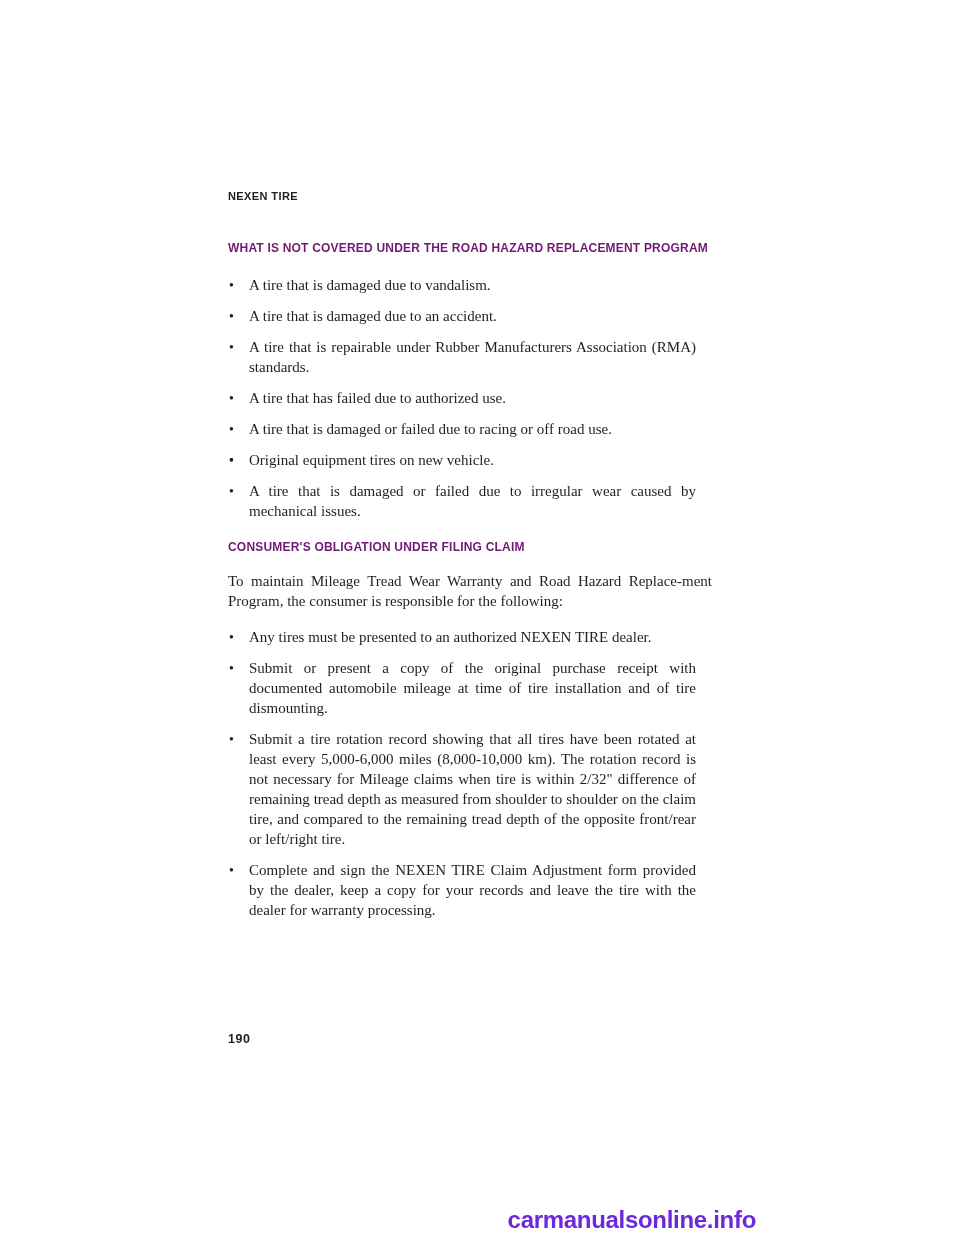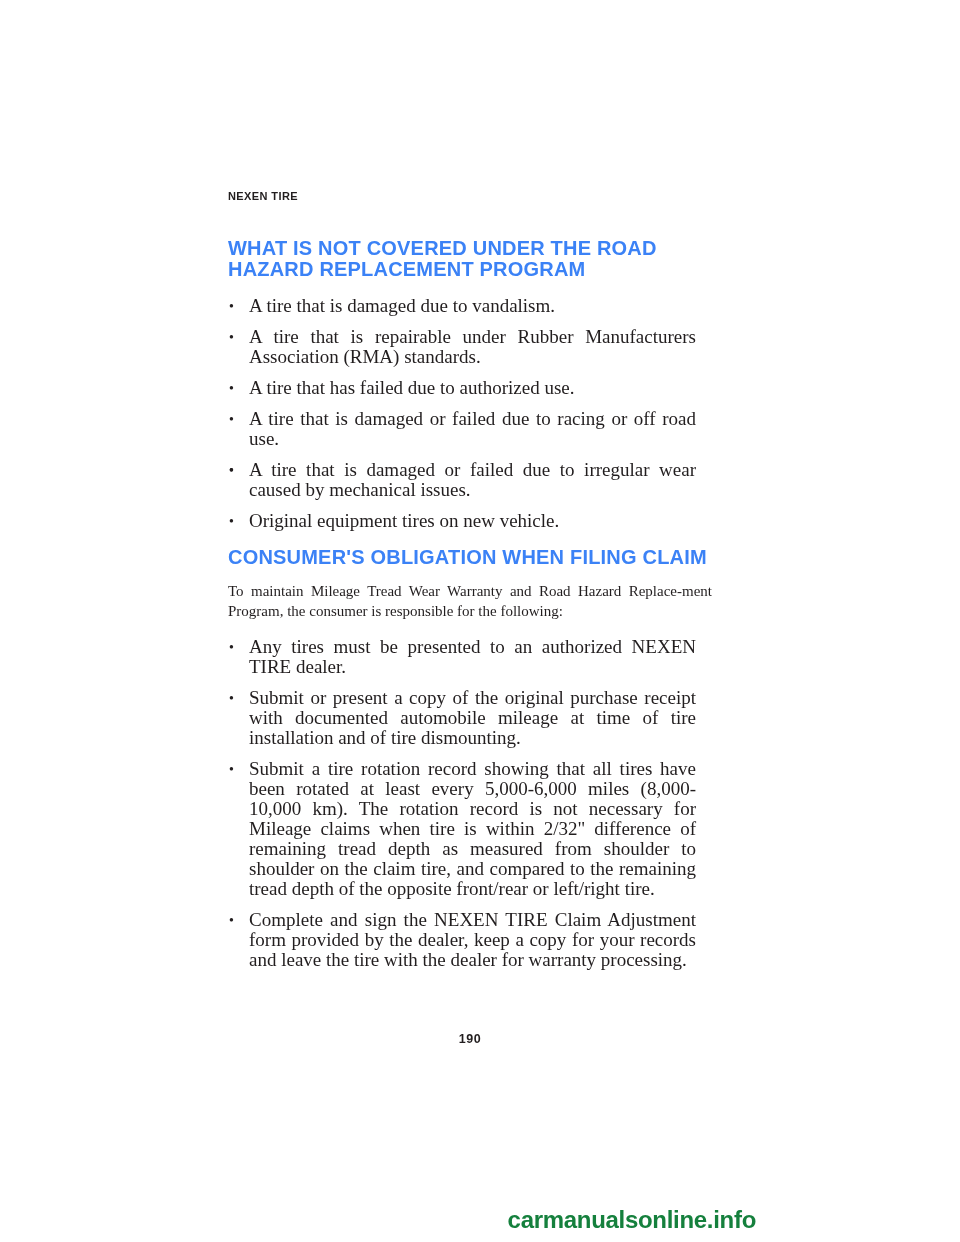--- a/index.html
+++ b/index.html
@@ -22,36 +22,36 @@
     font-family: "Liberation Sans", sans-serif;
     font-weight: 700;
     font-size: 11px;
     letter-spacing: 0.4px;
     color: #221e1f;
   }
   .heading {
     margin: 36px 0 0 0;
     font-family: "Liberation Sans", sans-serif;
     font-weight: 700;
-    font-size: 20px;
+    font-size: 12px;
     line-height: 21px;
     letter-spacing: 0.2px;
-    color: #3b82f6;
+    color: #701a75;
   }
   .heading.second { margin-top: 16px; }
   ul.bullets {
     margin: 16px 0 0 0;
     padding: 0;
     list-style: none;
   }
   li.bullet-item {
     position: relative;
     margin: 0 16px 11px 0;
     padding-left: 21px;
-    font-size: 19px;
+    font-size: 15px;
     line-height: 20px;
     text-align: justify;
   }
   li.bullet-item:last-child { margin-bottom: 0; }
   .dot {
     position: absolute;
     left: 1px;
     top: 0;
     width: 10px;
     height: 20px;
@@ -66,80 +66,83 @@
     margin: 13px 0 0 0;
     font-size: 15px;
     line-height: 20px;
     text-align: justify;
   }
   .page-number {
     position: absolute;
     left: 228px;
     top: 1032px;
     width: 484px;
-    text-align: center;
     font-family: "Liberation Sans", sans-serif;
     font-weight: 700;
     font-size: 12.5px;
     letter-spacing: 0.5px;
     color: #221e1f;
   }
   .watermark {
     position: absolute;
     right: 14px;
     bottom: 8px;
     font-family: "Liberation Sans", sans-serif;
     font-weight: 700;
     font-size: 24px;
     letter-spacing: -0.3px;
-    color: #15803d;
+    color: #6d28d9;
   }
 </style>
 </head>
 <body>
 
 <div class="page">
   <div class="content">
 
     <div class="running-header">NEXEN TIRE</div>
 
     <h1 class="heading">WHAT IS NOT COVERED UNDER THE ROAD HAZARD REPLACEMENT PROGRAM</h1>
 
     <ul class="bullets">
 
     <li class="bullet-item">
           <span class="dot"></span>
           <span class="item-text">A tire that is damaged due to vandalism.</span>
         </li>
         <li class="bullet-item">
           <span class="dot"></span>
+          <span class="item-text">A tire that is damaged due to an accident.</span>
+        </li>
+        <li class="bullet-item">
+          <span class="dot"></span>
           <span class="item-text">A tire that is repairable under Rubber Manufacturers Association (RMA) standards.</span>
         </li>
         <li class="bullet-item">
           <span class="dot"></span>
           <span class="item-text">A tire that has failed due to authorized use.</span>
         </li>
         <li class="bullet-item">
           <span class="dot"></span>
           <span class="item-text">A tire that is damaged or failed due to racing or off road use.</span>
         </li>
         <li class="bullet-item">
           <span class="dot"></span>
         </li>
         <li class="bullet-item">
           <span class="dot"></span>
-          <span class="item-text">A tire that is damaged or failed due to irregular wear caused by mechanical issues.</span>
+          <span class="item-text">Original equipment tires on new vehicle.</span>
         </li>
         <li class="bullet-item">
           <span class="dot"></span>
-          <span class="item-text">Original equipment tires on new vehicle.</span>
+          <span class="item-text">A tire that is damaged or failed due to irregular wear caused by mechanical issues.</span>
         </li>
       </ul>
 
-    <h2 class="heading second">CONSUMER'S OBLIGATION WHEN FILING CLAIM</h2>
+    <h2 class="heading second">CONSUMER'S OBLIGATION UNDER FILING CLAIM</h2>
 
     <p class="intro">To maintain Mileage Tread Wear Warranty and Road Hazard Replace-ment Program, the consumer is responsible for the following:</p>
 
     <ul class="bullets">
 
     <li class="bullet-item">
           <span class="dot"></span>
           <span class="item-text">Any tires must be presented to an authorized NEXEN TIRE dealer.</span>
         </li>
         <li class="bullet-item">

